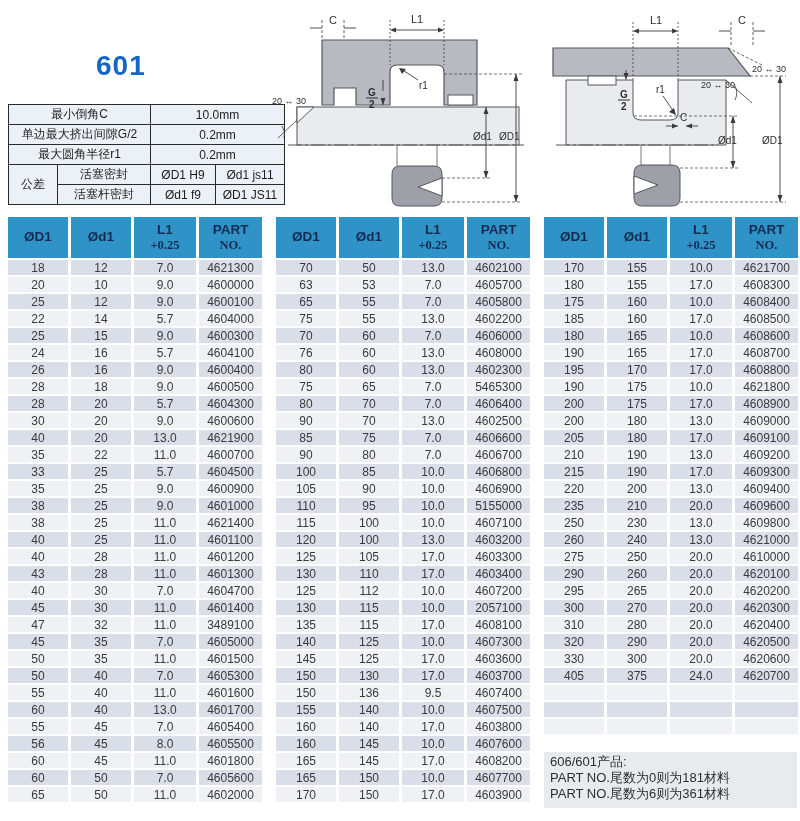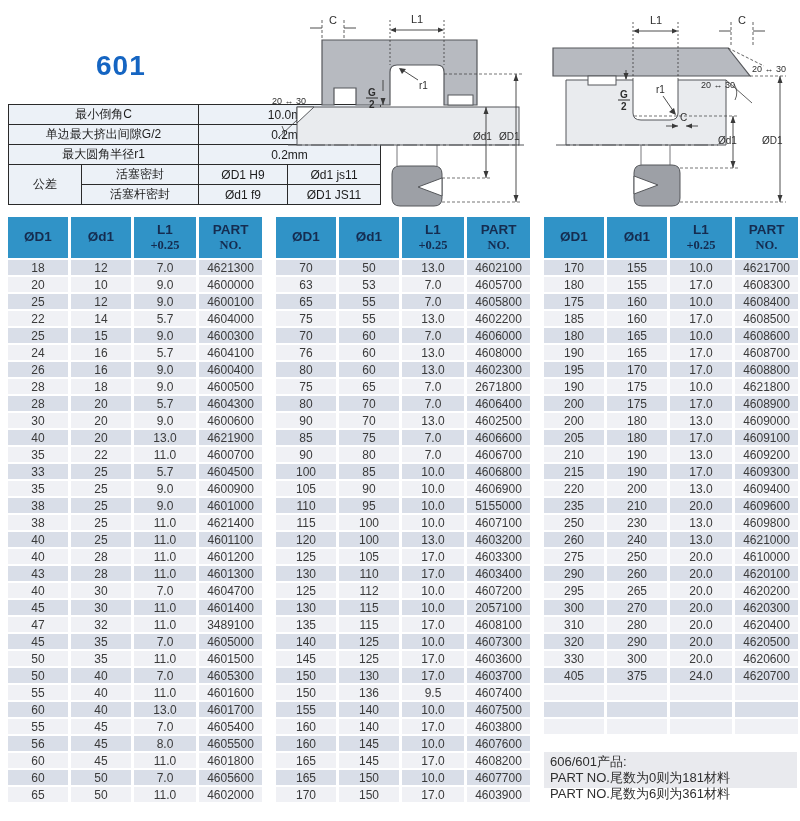--- a/index.html
+++ b/index.html
@@ -13,21 +13,21 @@
     position:absolute;left:96px;top:50px;
     font-size:28px;font-weight:bold;color:#1565C2;letter-spacing:1px;
   }
   
   table.spec{
     position:absolute;left:8px;top:104px;border-collapse:collapse;
   }
   table.spec td{
     border:1.6px solid #2a2a2a;background:#ECF1F7;
     font-size:12px;color:#1c1c1c;text-align:center;
-    height:19px;padding:0 15px;white-space:nowrap;
+    height:19px;padding:0 3px;white-space:nowrap;
   }
   
   .diagram{position:absolute;top:8px;}
   .diagram.left{left:272px;}
   .diagram.right{left:538px;}
   svg text{fill:#2e2e2e;font-family:"Liberation Sans","DejaVu Sans",sans-serif;}
   
   .dtable{position:absolute;top:217px;width:254px;}
   .t1{left:8px;} .t2{left:276px;} .t3{left:544px;}
   .dhead{display:grid;grid-template-columns:60px 60px 62px 1fr;column-gap:3px;height:41px;margin-bottom:2px;}
@@ -35,21 +35,21 @@
     background:#3093C7;color:#152C50;font-weight:bold;font-size:13.5px;
     display:flex;flex-direction:column;align-items:center;justify-content:center;line-height:1.2;
   }
   .hl2{font-size:12.5px;font-family:Liberation Serif, serif;}
   .trow{display:grid;grid-template-columns:60px 60px 62px 1fr;column-gap:3px;height:15px;margin-bottom:2px;}
   .tcell{display:flex;align-items:center;justify-content:center;font-size:12px;color:#3a3a3a;}
   .trow:nth-child(odd) .tcell{background:#D9DEE8;}
   .trow:nth-child(even) .tcell{background:#F0F1F5;}
   
   .note{
-    position:absolute;left:544px;top:752px;width:253px;height:36px;
+    position:absolute;left:544px;top:752px;width:253px;height:56px;
     background:#E9EAEE;font-size:13px;color:#2e2e2e;line-height:16px;
     padding:2px 0 0 6px;box-sizing:border-box;white-space:nowrap;
   }
 </style>
 </head>
 <body>
 
 <div class="title">601</div>
 
 <table class="spec">
@@ -478,21 +478,21 @@
       <div class="trow">
         <div class="tcell">80</div>
         <div class="tcell">60</div>
         <div class="tcell">13.0</div>
         <div class="tcell">4602300</div>
       </div>
       <div class="trow">
         <div class="tcell">75</div>
         <div class="tcell">65</div>
         <div class="tcell">7.0</div>
-        <div class="tcell">2671800</div>
+        <div class="tcell">5465300</div>
       </div>
       <div class="trow">
         <div class="tcell">80</div>
         <div class="tcell">70</div>
         <div class="tcell">7.0</div>
         <div class="tcell">4606400</div>
       </div>
       <div class="trow">
         <div class="tcell">90</div>
         <div class="tcell">70</div>

